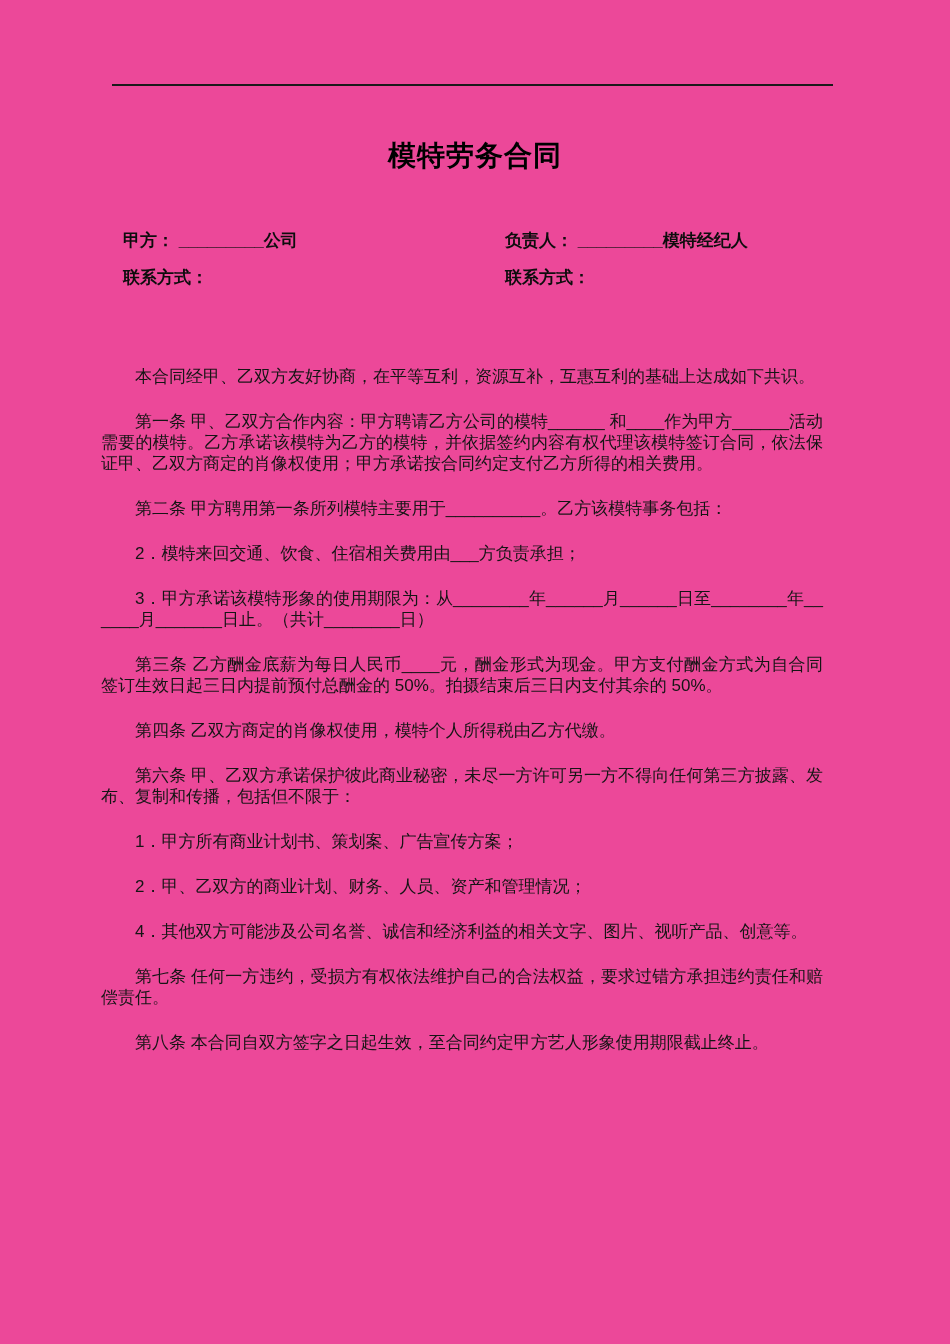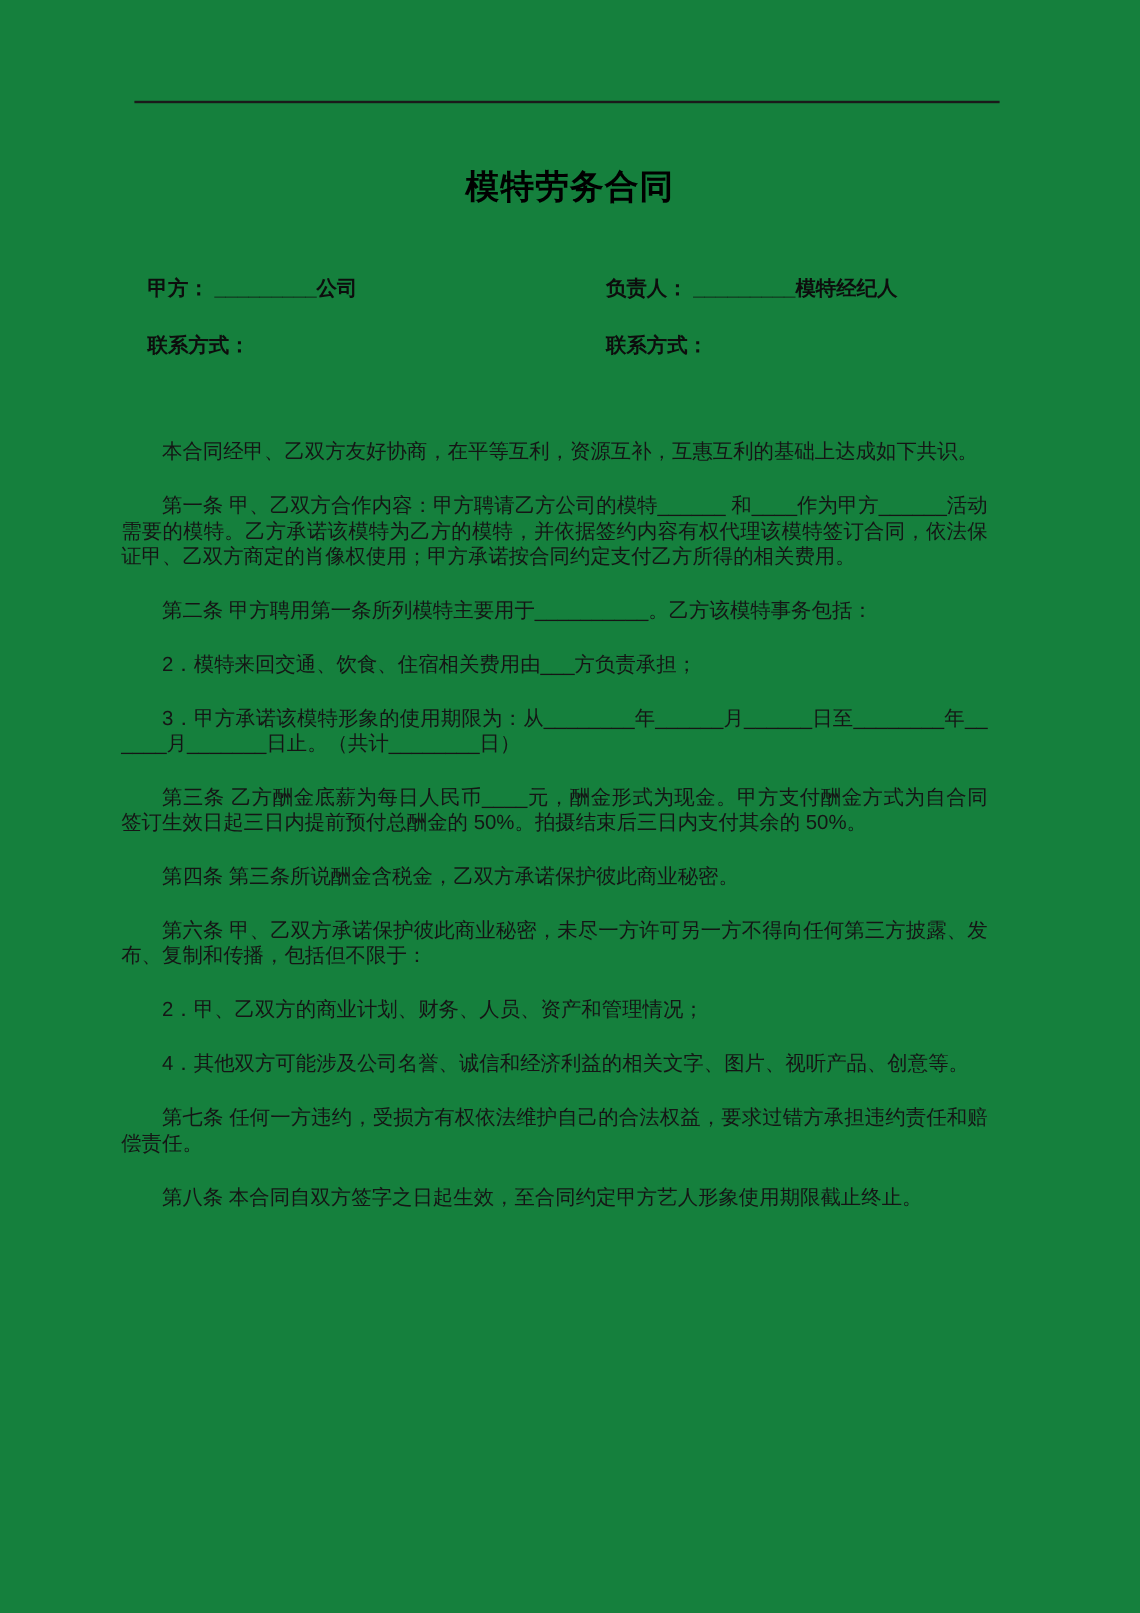--- a/index.html
+++ b/index.html
@@ -8,21 +8,21 @@
     width: 950px;
     height: 1344px;
     font-family: "Liberation Sans", "DejaVu Sans", sans-serif;
     color: #111111;
     position: relative;
     overflow: hidden;
   }
   .page {
     position: absolute;
     inset: 0;
-    background: #15803d;
+    background: #ec4899;
   }
   .top-rule {
     position: absolute;
     left: 112px;
     top: 84px;
     width: 721px;
     border-top: 2px solid #1a1a1a;
   }
   .doc-title {
     position: absolute;
@@ -35,21 +35,21 @@
     color: #000000;
     letter-spacing: 1px;
   }
   .parties {
     position: absolute;
     top: 230px;
     left: 123px;
     width: 712px;
     display: grid;
     grid-template-columns: 382px 1fr;
-    row-gap: 26px;
+    row-gap: 16px;
     font-size: 17px;
     font-weight: 700;
     color: #0d0d0d;
     line-height: 21px;
   }
   .content {
     position: absolute;
     top: 366px;
     left: 101px;
     width: 722px;
@@ -81,21 +81,22 @@
     <div>联系方式：</div>
   </div>
 
   <div class="content">
     <p>本合同经甲、乙双方友好协商，在平等互利，资源互补，互惠互利的基础上达成如下共识。</p>
     <p>第一条 甲、乙双方合作内容：甲方聘请乙方公司的模特______ 和____作为甲方______活动需要的模特。乙方承诺该模特为乙方的模特，并依据签约内容有权代理该模特签订合同，依法保证甲、乙双方商定的肖像权使用；甲方承诺按合同约定支付乙方所得的相关费用。</p>
     <p>第二条 甲方聘用第一条所列模特主要用于__________。乙方该模特事务包括：</p>
     <p>2．模特来回交通、饮食、住宿相关费用由___方负责承担；</p>
     <p>3．甲方承诺该模特形象的使用期限为：从________年______月______日至________年______月_______日止。（共计________日）</p>
     <p>第三条 乙方酬金底薪为每日人民币____元，酬金形式为现金。甲方支付酬金方式为自合同签订生效日起三日内提前预付总酬金的 50%。拍摄结束后三日内支付其余的 50%。</p>
-    <p>第四条 第三条所说酬金含税金，乙双方承诺保护彼此商业秘密。</p>
+    <p>第四条 乙双方商定的肖像权使用，模特个人所得税由乙方代缴。</p>
     <p>第六条 甲、乙双方承诺保护彼此商业秘密，未尽一方许可另一方不得向任何第三方披露、发布、复制和传播，包括但不限于：</p>
+    <p>1．甲方所有商业计划书、策划案、广告宣传方案；</p>
     <p>2．甲、乙双方的商业计划、财务、人员、资产和管理情况；</p>
     <p>4．其他双方可能涉及公司名誉、诚信和经济利益的相关文字、图片、视听产品、创意等。</p>
     <p>第七条 任何一方违约，受损方有权依法维护自己的合法权益，要求过错方承担违约责任和赔偿责任。</p>
     <p>第八条 本合同自双方签字之日起生效，至合同约定甲方艺人形象使用期限截止终止。</p>
   </div>
 
 </div>
 
 </body></html>

